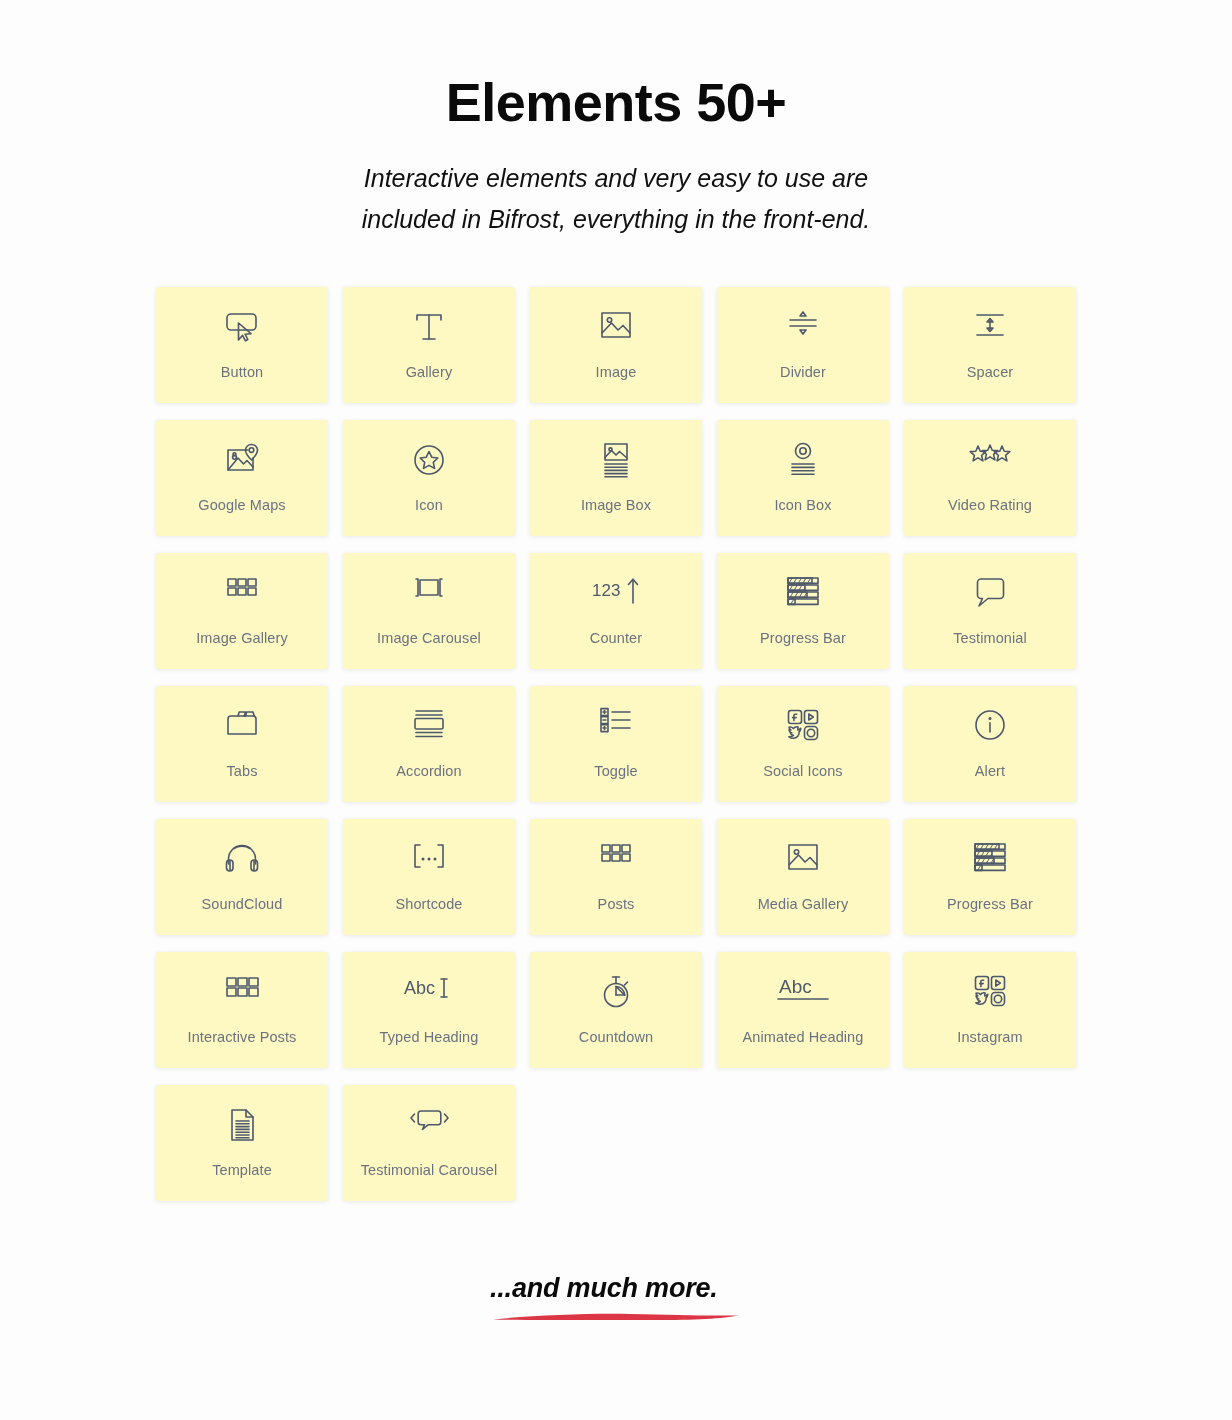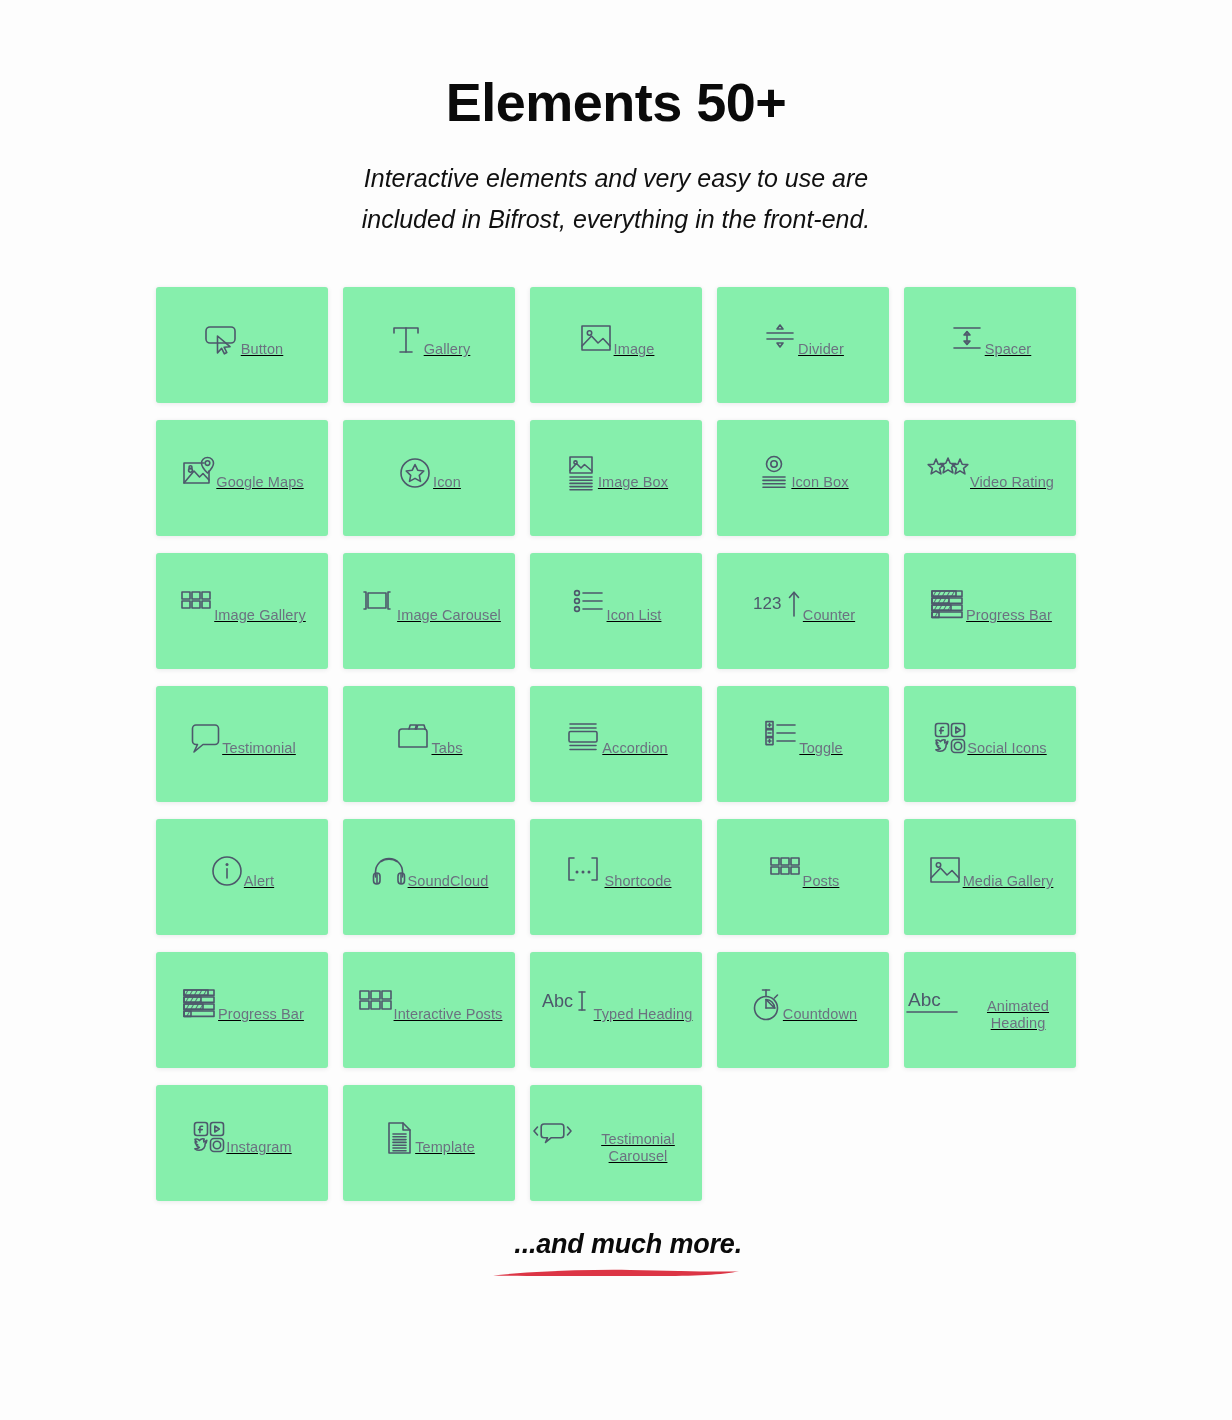--- a/index.html
+++ b/index.html
@@ -54,29 +54,29 @@
   }
 
   .grid {
     display: grid;
     grid-template-columns: repeat(5, 1fr);
     column-gap: 15px;
     row-gap: 17px;
   }
 
   .card {
-    background: #86efac;
+    background: #fef9c3;
     height: 116px;
     border-radius: 3px;
     box-shadow: 0 1px 5px rgba(23, 30, 45, 0.085),
                 0 0 1px rgba(23, 30, 45, 0.07);
     display: flex;
+    flex-direction: column;
     align-items: center;
     justify-content: center;
-    text-decoration: underline;
   }
 
   .card-icon {
     height: 46px;
     display: flex;
     justify-content: center;
     color: #4d586b;
   }
   .card-icon svg { display: block; overflow: visible; }
 
@@ -84,22 +84,22 @@
     margin-top: 9px;
     font-size: 14.5px;
     color: #6b7280;
     letter-spacing: 0.1px;
     text-align: center;
     line-height: 1.2;
   }
 
   
   .footer {
-    margin-top: 28px;
-    text-align: right;
+    margin-top: 72px;
+    text-align: left;
     position: relative;
   }
 
   .footer-text {
     font-size: 27px;
     font-weight: 700;
     font-style: italic;
     color: #0a0a0a;
     letter-spacing: -0.2px;
   }
@@ -251,34 +251,20 @@
         </div>
         <div class="card">
           <div class="card-icon">
             <svg width="40" height="26" viewBox="0 0 40 26">
       <rect x="11" y="5" width="18" height="15" stroke="currentColor" fill="none" stroke-width="1.6" stroke-linecap="round" stroke-linejoin="round"></rect>
       <path d="M7 4 H9 V21 H7" stroke="currentColor" fill="none" stroke-width="1.6" stroke-linecap="round" stroke-linejoin="round"></path>
       <path d="M33 4 H31 V21 H33" stroke="currentColor" fill="none" stroke-width="1.6" stroke-linecap="round" stroke-linejoin="round"></path>
     </svg>
           </div>
           <div class="card-label">Image Carousel</div>
-        </div>
-        <div class="card">
-          <div class="card-icon">
-            <svg width="36" height="28" viewBox="0 0 36 28">
-
-        <circle cx="6" cy="5" r="2.4" stroke="currentColor" fill="none" stroke-width="1.6" stroke-linecap="round" stroke-linejoin="round"></circle>
-        <path d="M12 5 H31" stroke="currentColor" fill="none" stroke-width="1.6" stroke-linecap="round" stroke-linejoin="round"></path>
-        <circle cx="6" cy="13" r="2.4" stroke="currentColor" fill="none" stroke-width="1.6" stroke-linecap="round" stroke-linejoin="round"></circle>
-        <path d="M12 13 H31" stroke="currentColor" fill="none" stroke-width="1.6" stroke-linecap="round" stroke-linejoin="round"></path>
-        <circle cx="6" cy="21" r="2.4" stroke="currentColor" fill="none" stroke-width="1.6" stroke-linecap="round" stroke-linejoin="round"></circle>
-        <path d="M12 21 H31" stroke="currentColor" fill="none" stroke-width="1.6" stroke-linecap="round" stroke-linejoin="round"></path>
-    </svg>
-          </div>
-          <div class="card-label">Icon List</div>
         </div>
         <div class="card">
           <div class="card-icon">
             <svg width="52" height="34" viewBox="0 0 52 34">
       <text x="2" y="21" font-family="Liberation Sans, sans-serif" font-size="17" fill="currentColor">123</text>
       <path d="M43 28 V5" stroke="currentColor" fill="none" stroke-width="1.6" stroke-linecap="round" stroke-linejoin="round"></path>
       <path d="M38.5 9.5 L43 4.2 L47.5 9.5" stroke="currentColor" fill="none" stroke-width="1.6" stroke-linecap="round" stroke-linejoin="round"></path>
     </svg>
           </div>
           <div class="card-label">Counter</div>

